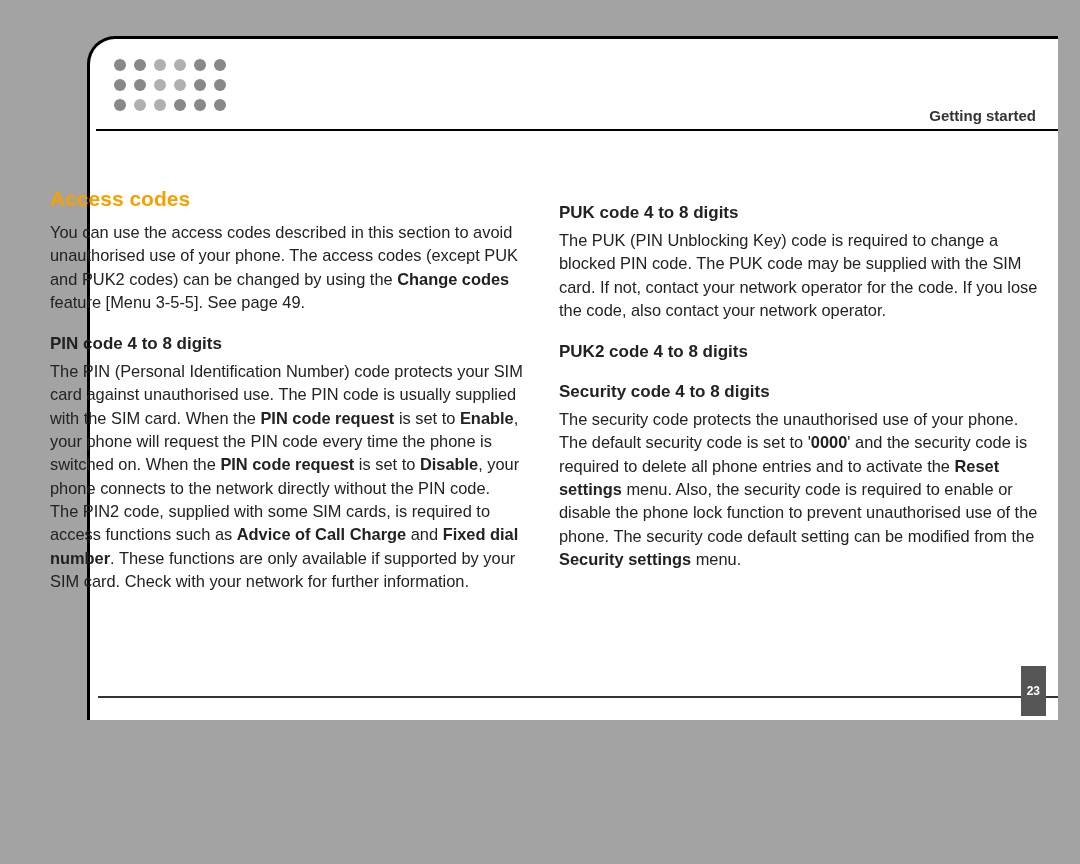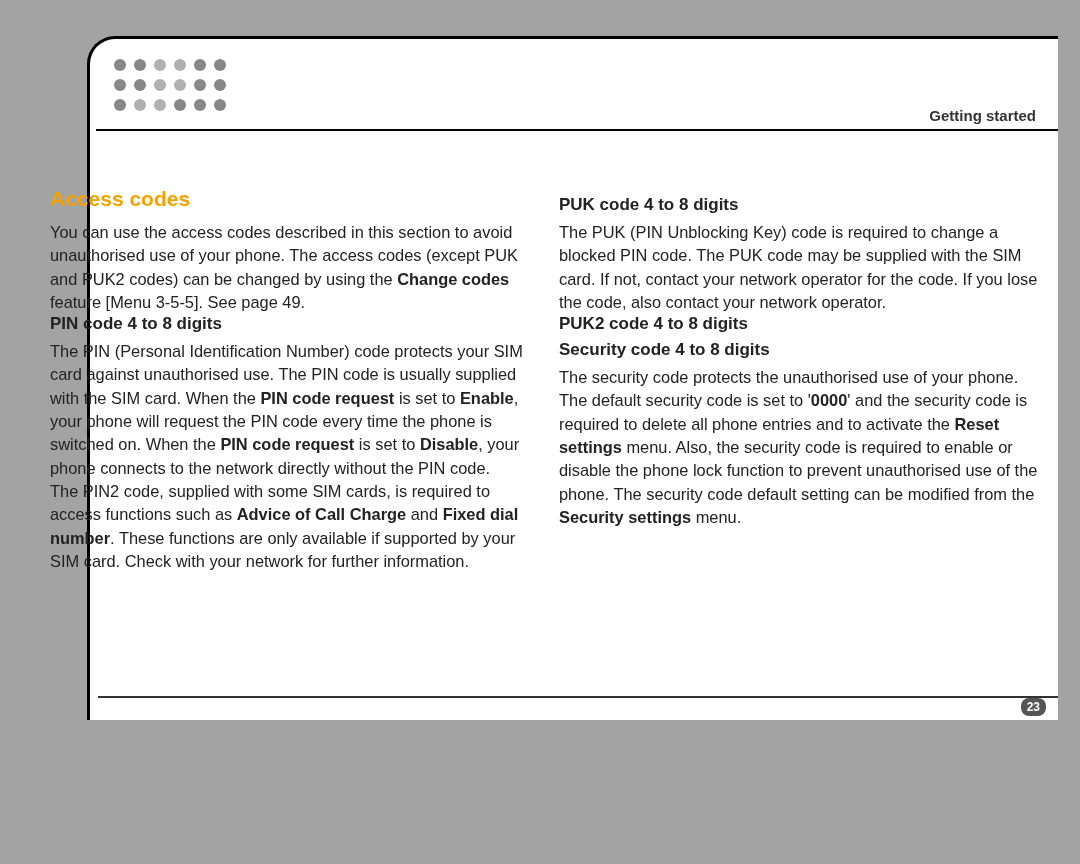--- a/index.html
+++ b/index.html
@@ -72,20 +72,21 @@
   h1.title {
     color: #f5a100;
     font-size: 21px;
     font-weight: bold;
     margin-bottom: 10px;
   }
   h2.sub {
     color: #222;
     font-size: 17px;
     font-weight: bold;
+    margin-top: 20px;
     margin-bottom: 6px;
   }
   p {
     color: #222;
     font-size: 16.4px;
     line-height: 1.42;
   }
   p b, span.b { font-weight: bold; }
 
   .footer-line {
@@ -97,22 +98,21 @@
     background: #333;
   }
   .pagenum {
     position: absolute;
     right: 12px;
     bottom: 4px;
     background: #555;
     color: #fff;
     font-size: 12px;
     font-weight: bold;
-    padding: 2px 6px;
-    border-radius: 8px;
+    padding: 18px 6px;
   }
 </style>
 </head>
 <body>
 
 <div class="outer-band"></div>
 
 <div class="page">
 
   <div class="dots">
@@ -150,21 +150,21 @@
       <p>
         <span>The PIN (Personal Identification Number) code protects your SIM card against unauthorised use. The PIN code is usually supplied with the SIM card. When the </span><span class="b">PIN code request</span><span> is set to </span><span class="b">Enable</span><span>, your phone will request the PIN code every time the phone is switched on. When the </span><span class="b">PIN code request</span><span> is set to </span><span class="b">Disable</span><span>, your phone connects to the network directly without the PIN code.</span>
       </p>
 
       <p>
         <span>The PIN2 code, supplied with some SIM cards, is required to access functions such as </span><span class="b">Advice of Call Charge</span><span> and </span><span class="b">Fixed dial number</span><span>. These functions are only available if supported by your SIM card. Check with your network for further information.</span>
       </p>
     </div>
 
     <div class="col">
-      <h2 class="sub" style="margin-top:8px">PUK code 4 to 8 digits</h2>
+      <h2 class="sub" style="margin-top:16px">PUK code 4 to 8 digits</h2>
       <p>
         <span>The PUK (PIN Unblocking Key) code is required to change a blocked PIN code. The PUK code may be supplied with the SIM card. If not, contact your network operator for the code. If you lose the code, also contact your network operator.</span>
       </p>
 
       <h2 class="sub">PUK2 code 4 to 8 digits</h2>
 
       <h2 class="sub">Security code 4 to 8 digits</h2>
       <p>
         <span>The security code protects the unauthorised use of your phone. The default security code is set to '</span><span class="b">0000</span><span>' and the security code is required to delete all phone entries and to activate the </span><span class="b">Reset settings</span><span> menu. Also, the security code is required to enable or disable the phone lock function to prevent unauthorised use of the phone. The security code default setting can be modified from the </span><span class="b">Security settings</span><span> menu.</span>
       </p>

